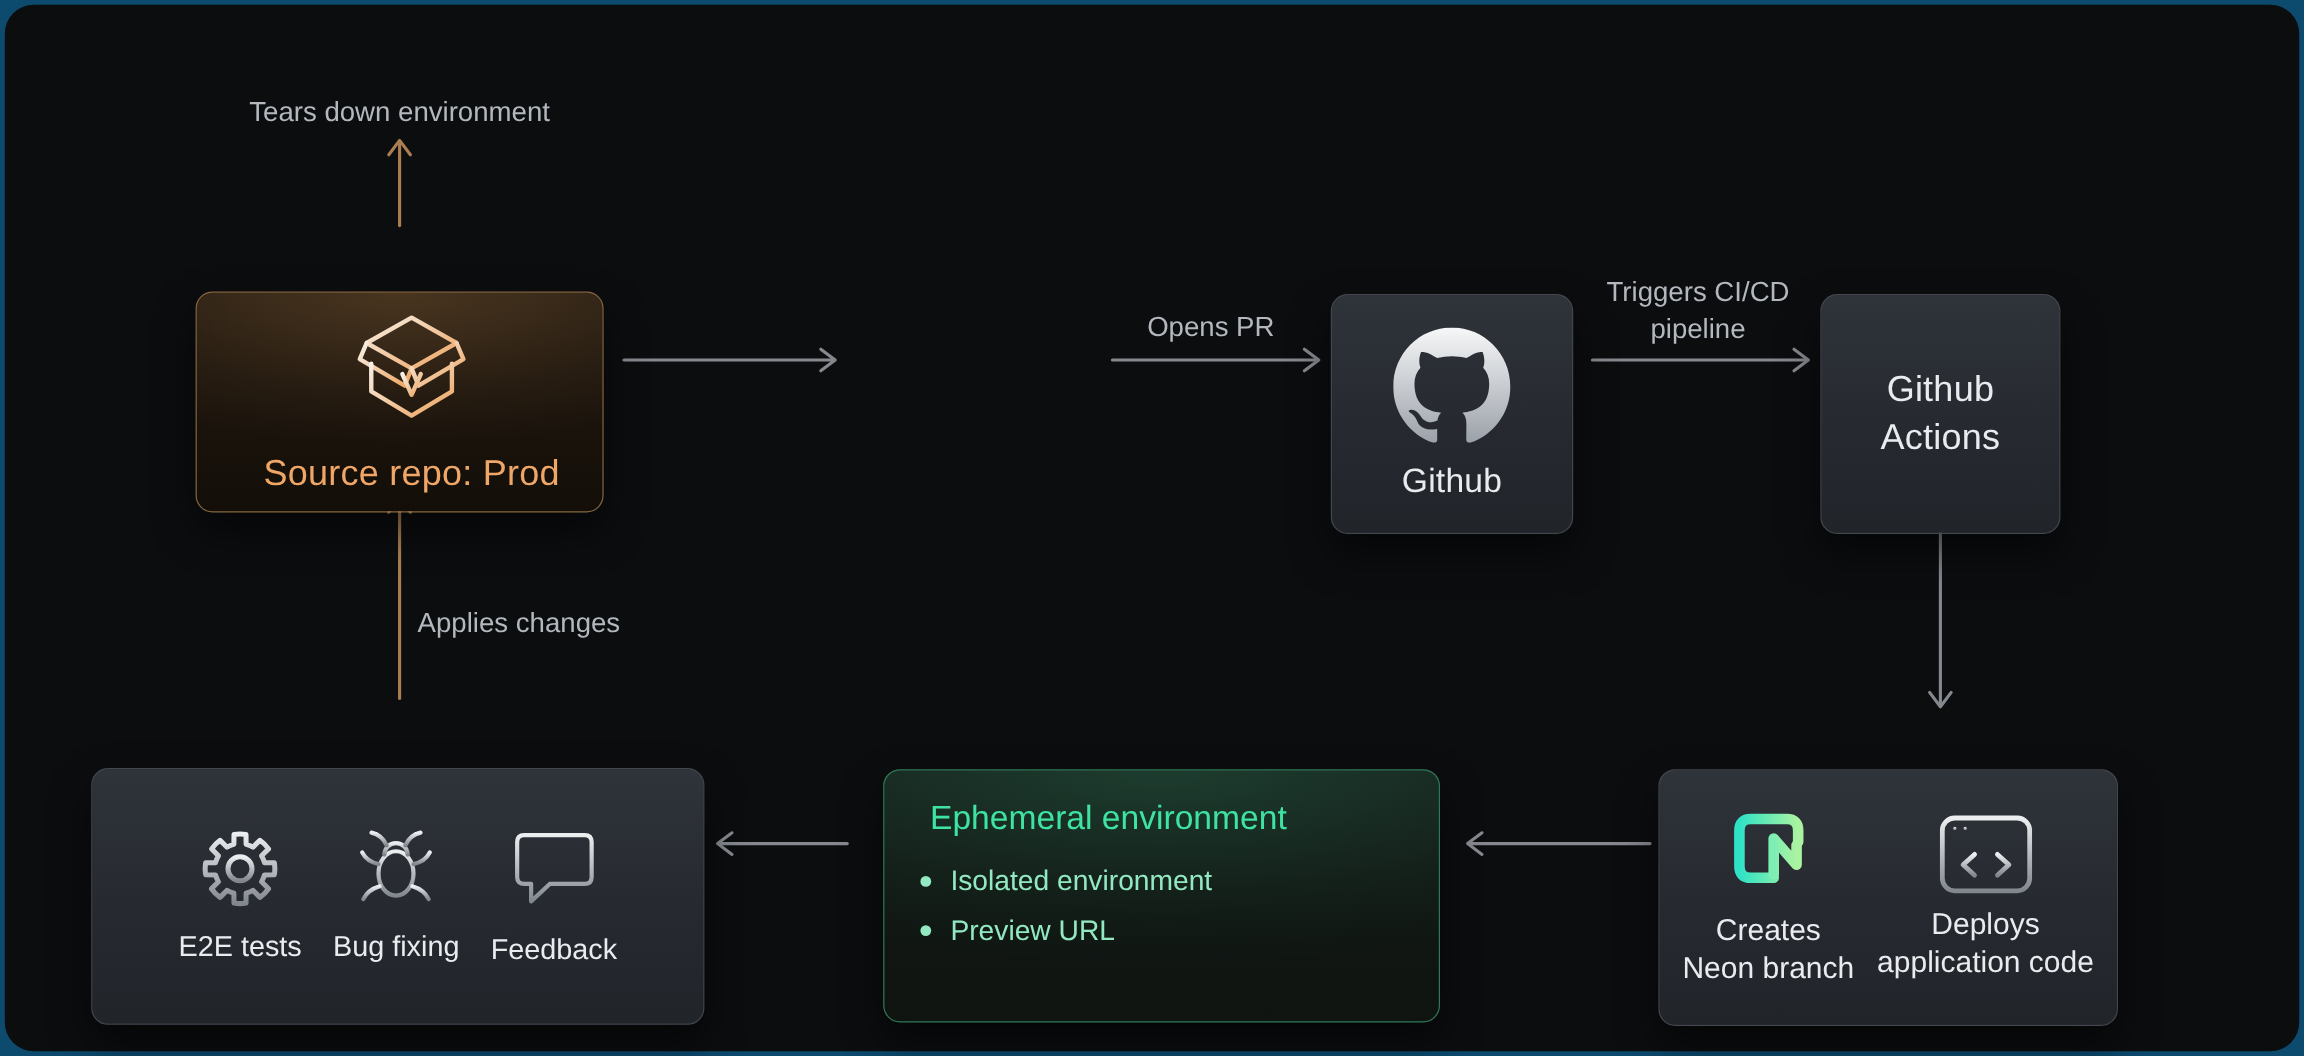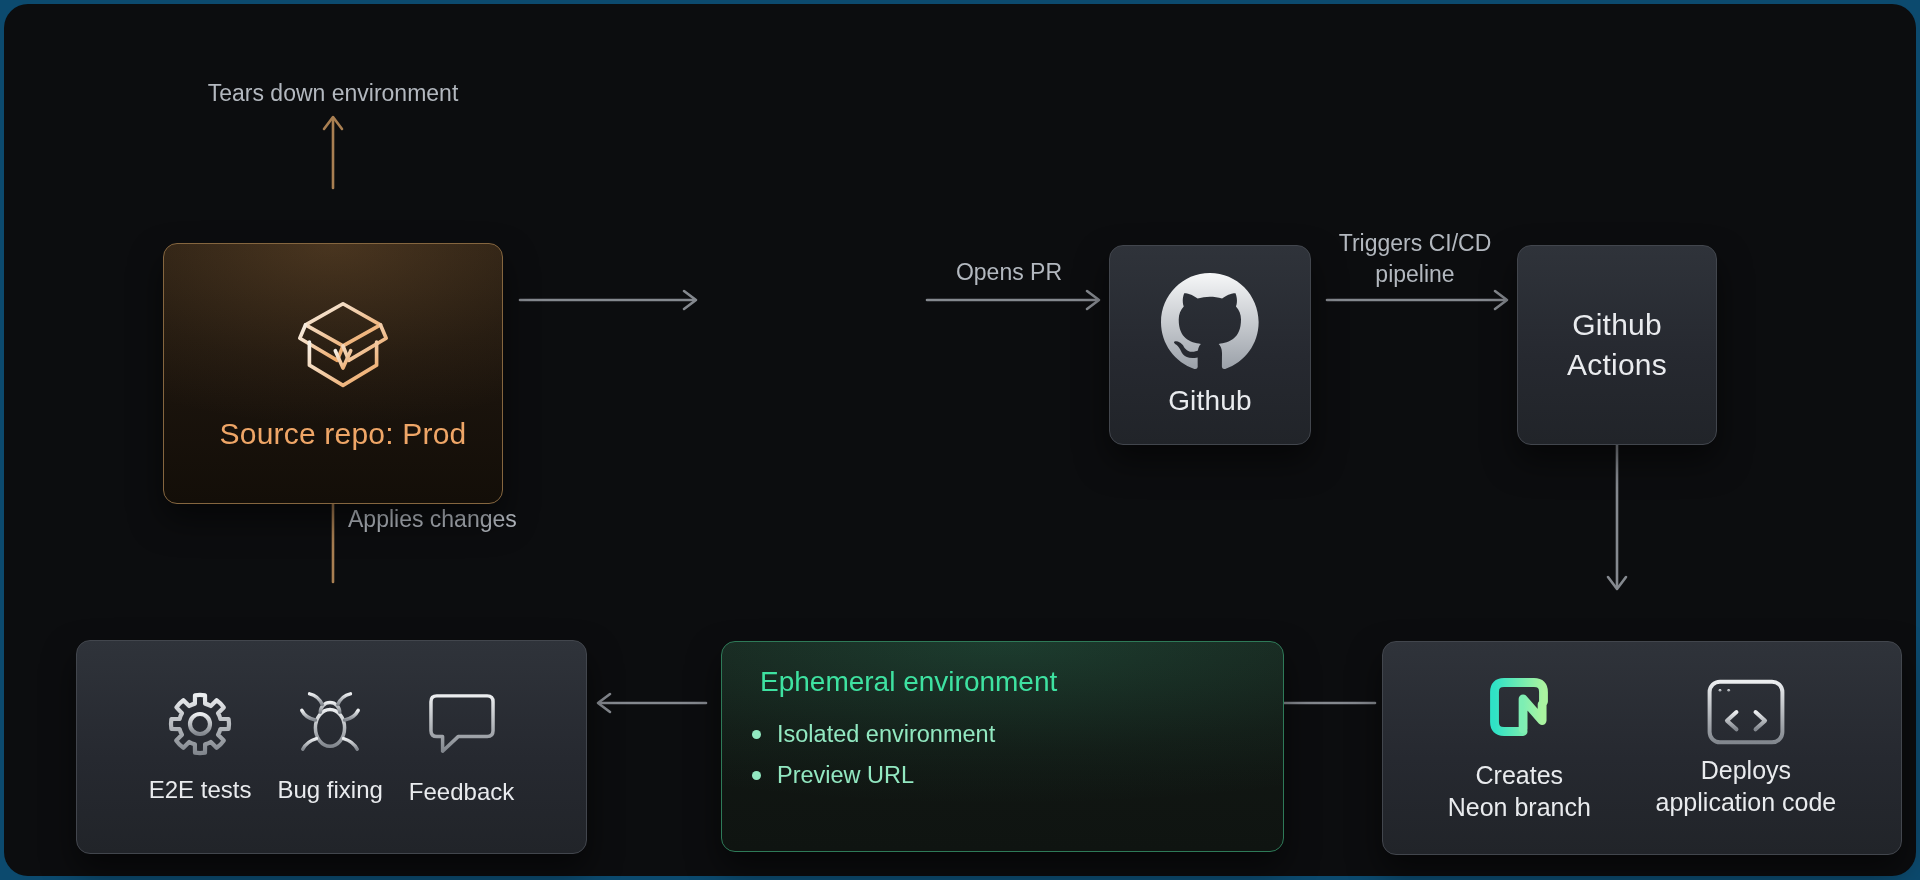--- a/index.html
+++ b/index.html
@@ -121,21 +121,21 @@
     </svg>
   </div>
 
   <div class="arrow" style="left:591px;top:686px;">
     <svg width="112" height="26" viewBox="0 0 112 26" fill="none" stroke="#85898f" stroke-width="2.6" stroke-linecap="round" stroke-linejoin="round">
       <line x1="111" y1="13" x2="6" y2="13"></line>
           <polyline points="15,4 3,13 15,22"></polyline>
     </svg>
   </div>
 
-  <div class="node" id="box-source" style="left:159px;top:195px;width:340px;height:261px;gap:24px;padding-left:20px;">
+  <div class="node" id="box-source" style="left:159px;top:195px;width:340px;height:184px;gap:24px;padding-left:20px;">
     <svg width="96" height="96" viewBox="0 0 100 100" fill="none" stroke="url(#g-amber)" stroke-width="3.8" stroke-linejoin="round" stroke-linecap="round">
       <path d="M50,7 L89,29 L50,51 L11,29 Z"></path>
       <path d="M11,29 L5,43 L44,66 L50,51"></path>
       <path d="M89,29 L95,43 L56,66 L50,51"></path>
       <path d="M42,56 L50,74 L58,56"></path>
       <path d="M15,47 L15,71 L50,92 L85,71 L85,47"></path>
     </svg>
     <div class="node-label">Source repo: Prod</div>
   </div>
 
@@ -182,35 +182,35 @@
     <div class="mini">
       <span class="icon-slot" style="height:70px;padding-bottom:4px;">
         <svg width="72" height="64" viewBox="0 0 72 66" fill="none" stroke="url(#g-metal)" stroke-width="3.6" stroke-linejoin="round" stroke-linecap="round">
           <path d="M10,4 H62 Q68,4 68,10 V40 Q68,46 62,46 H32 L16,61 L16,46 H10 Q4,46 4,40 V10 Q4,4 10,4 Z"></path>
         </svg>
       </span>
       <div class="mini-label" style="font-size:24px;">Feedback</div>
     </div>
   </div>
 
-  <div class="node" id="box-ephemeral" style="left:717px;top:593px;width:563px;height:211px;">
+  <div class="node" id="box-ephemeral" style="left:732px;top:593px;width:464px;height:211px;">
     <div class="eph-title">Ephemeral environment</div>
     <ul class="eph-list">
       <li>
             <span class="dot"></span>
             <span>Isolated environment</span>
           </li>
       <li>
             <span class="dot"></span>
             <span>Preview URL</span>
           </li>
     </ul>
   </div>
 
-  <div class="node h-items" style="left:1378px;top:593px;width:520px;height:214px;justify-content:space-evenly;">
+  <div class="node h-items" style="left:1378px;top:593px;width:383px;height:214px;justify-content:space-evenly;">
     <div class="mini" style="gap:18px;">
       <span class="icon-slot" style="height:68px;">
         <svg width="68" height="68" viewBox="0 0 100 100" fill="none" stroke-linecap="round" stroke-linejoin="round">
           <path d="M56,86 H28 Q14,86 14,72 V28 Q14,14 28,14 H72 Q86,14 86,28 V42" stroke="url(#g-neon)" stroke-width="13"></path>
           <path d="M56,82 V38 L84,70 V46" stroke="url(#g-neon2)" stroke-width="13"></path>
         </svg>
       </span>
       <div class="mini-label preline">Creates
 Neon branch</div>
     </div>

